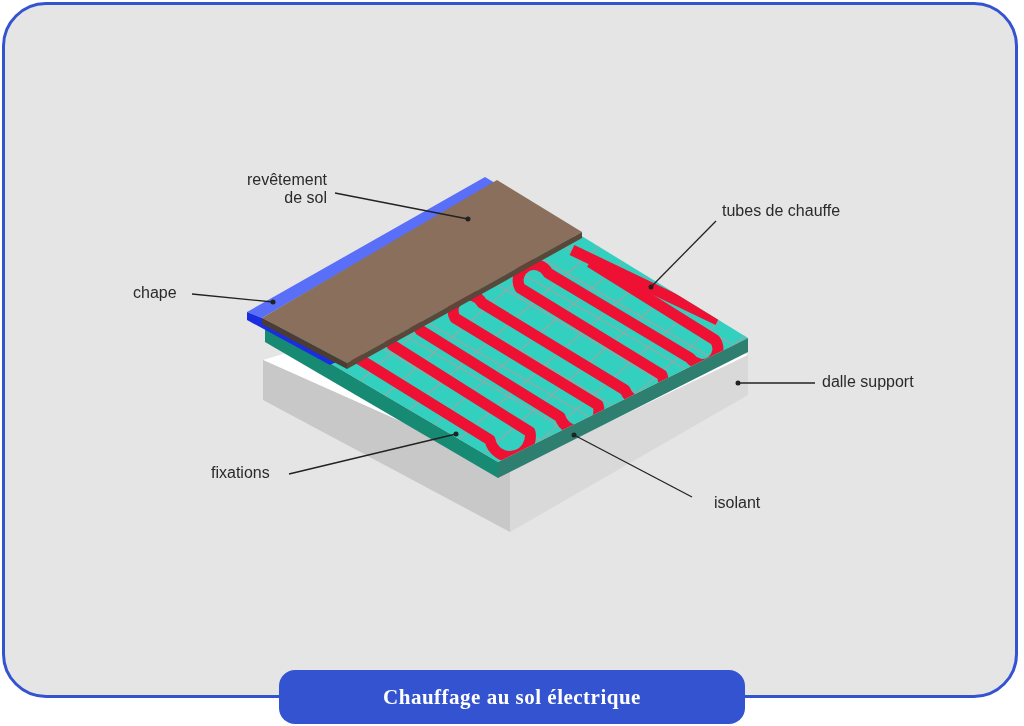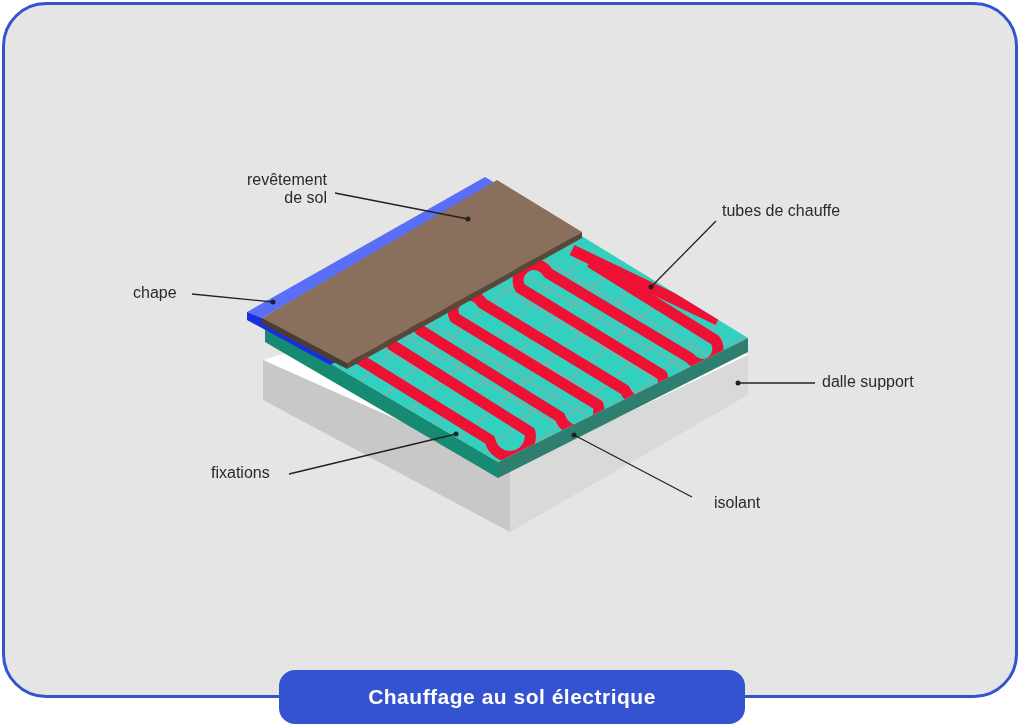--- a/index.html
+++ b/index.html
@@ -1,20 +1,20 @@
 <!DOCTYPE html>
 <html><head>
 <meta charset="utf-8">
 <style>
   html,body{margin:0;padding:0;background:#ffffff;}
   body{width:1024px;height:726px;position:relative;overflow:hidden;font-family:"Liberation Sans","DejaVu Sans",sans-serif;}
   .frame{position:absolute;left:2px;top:2px;width:1016px;height:696px;background:#e5e5e6;border:3px solid #3353d1;border-radius:44px;box-sizing:border-box;}
   svg.diagram{position:absolute;left:0;top:0;}
   .lbl{font-family:"Liberation Sans","DejaVu Sans",sans-serif;font-size:16px;fill:#2a2a2a;}
-  .title-pill{position:absolute;left:279px;top:670px;width:466px;height:54px;background:#3353d1;border-radius:16px;display:flex;align-items:center;justify-content:center;color:#ffffff;font-size:21px;font-weight:bold;letter-spacing:0.5px;font-family:Liberation Sans, sans-serif;}
+  .title-pill{position:absolute;left:279px;top:670px;width:466px;height:54px;background:#3353d1;border-radius:16px;display:flex;align-items:center;justify-content:center;color:#ffffff;font-size:21px;font-weight:bold;letter-spacing:0.5px;font-family:Liberation Serif, serif;}
 </style>
 </head>
 <body>
 
 <div class="frame"></div>
 
 <svg class="diagram" width="1024" height="726" viewBox="0 0 1024 726">
   <defs>
     <clipPath id="topClip">
       <polygon points="265,325 580,235 748,338 498,462"></polygon>

